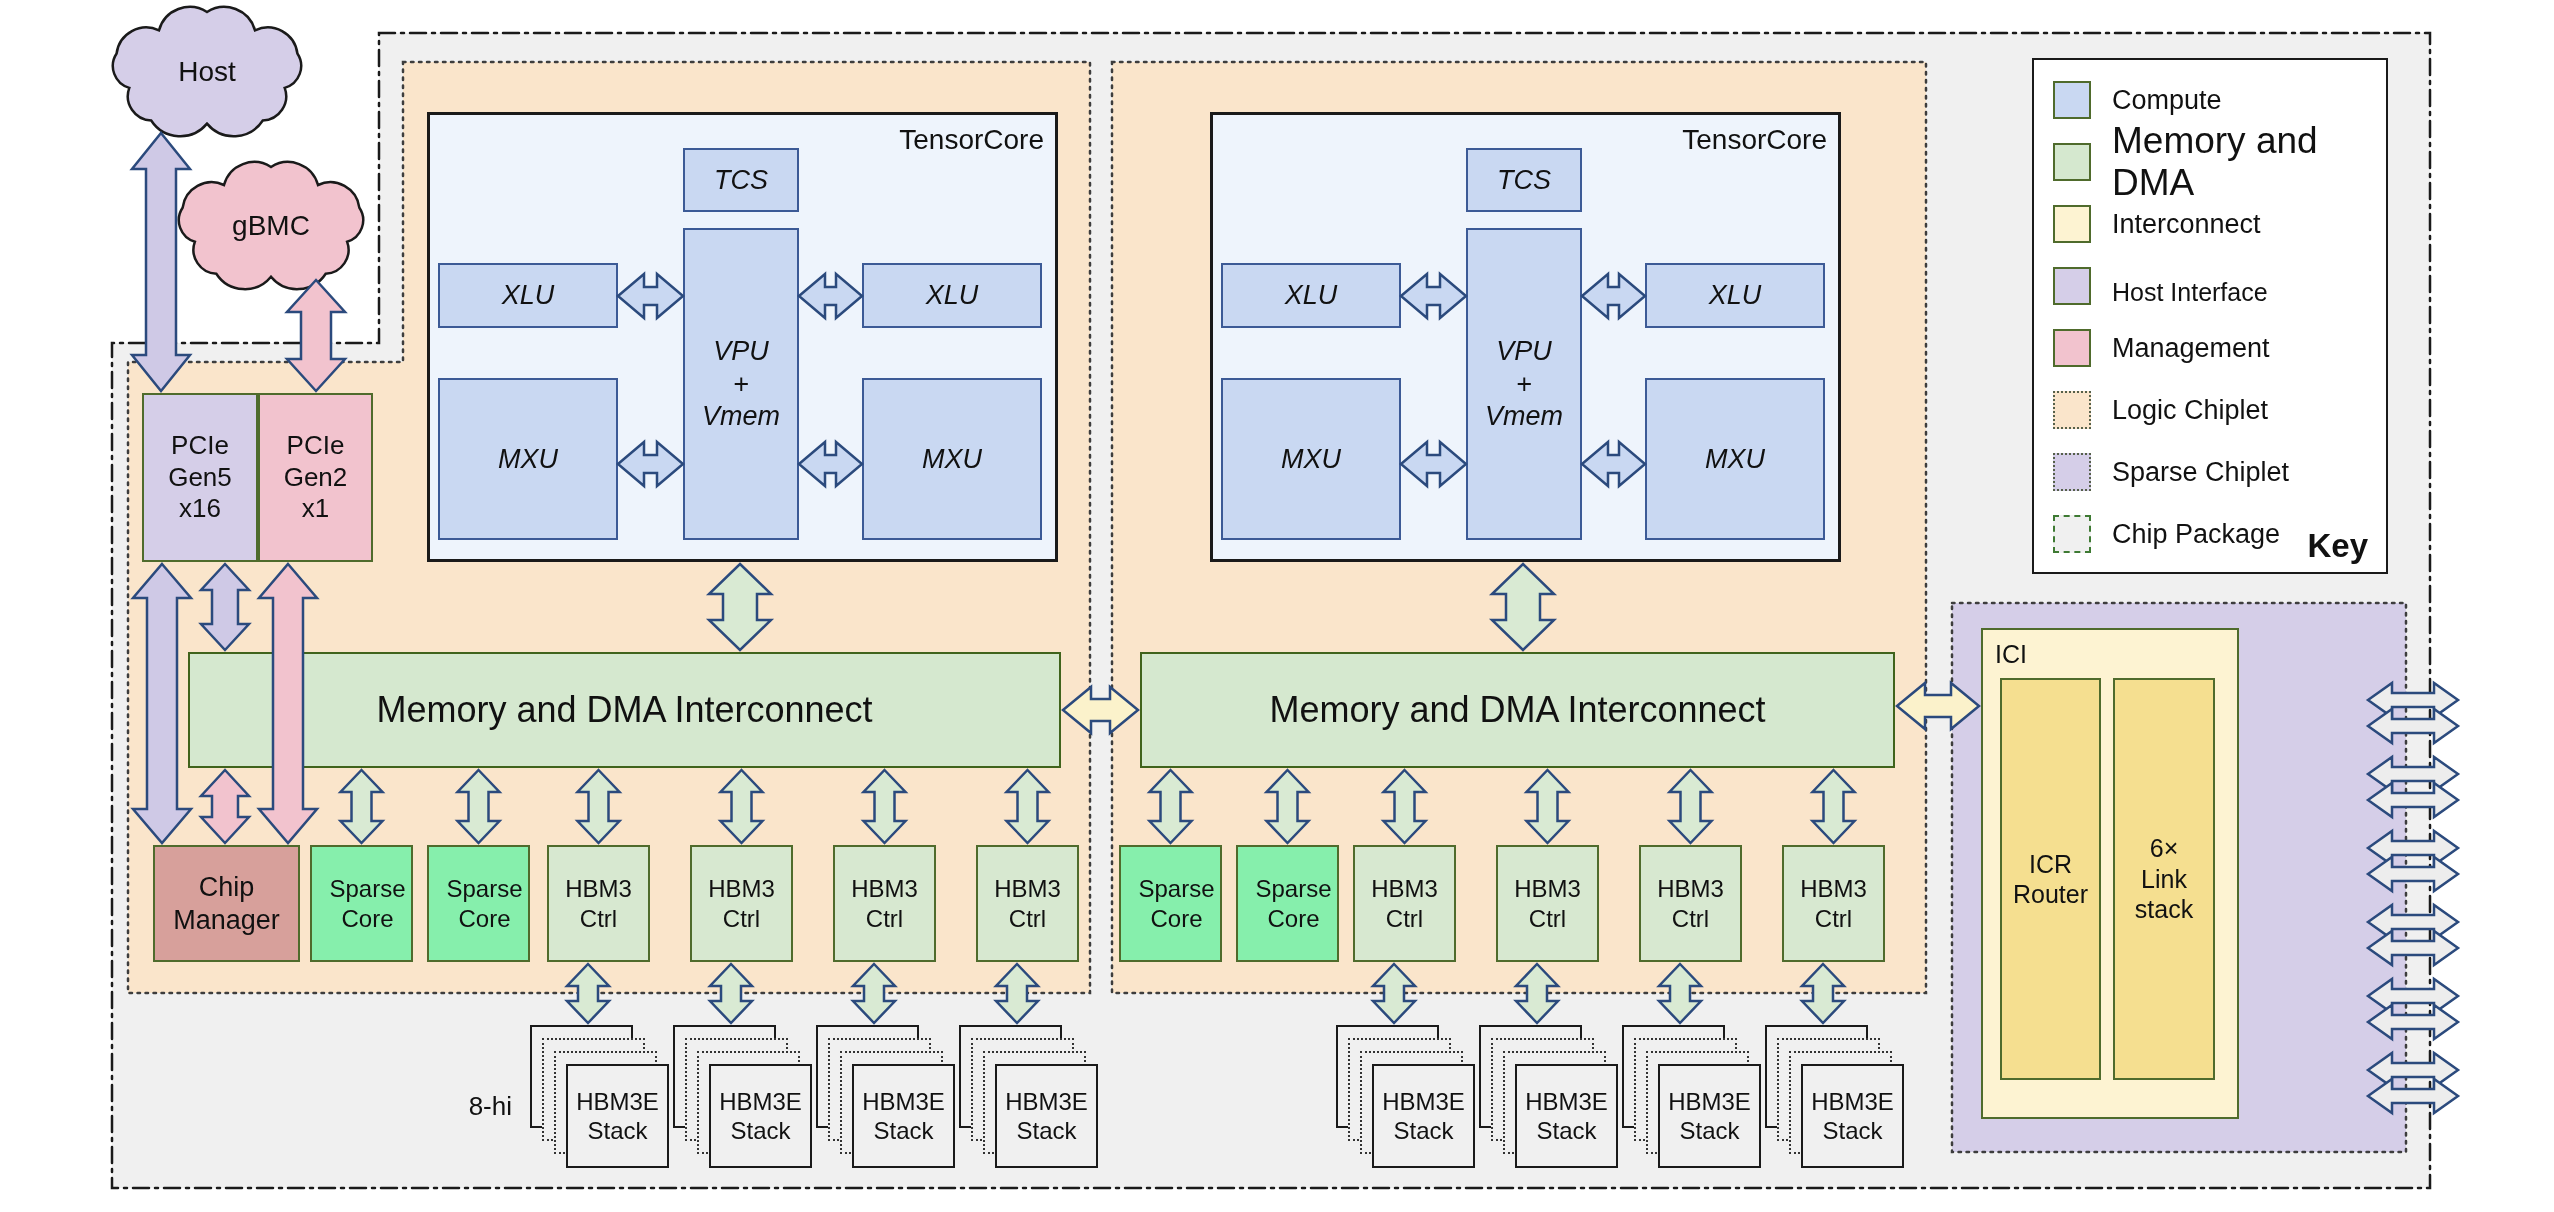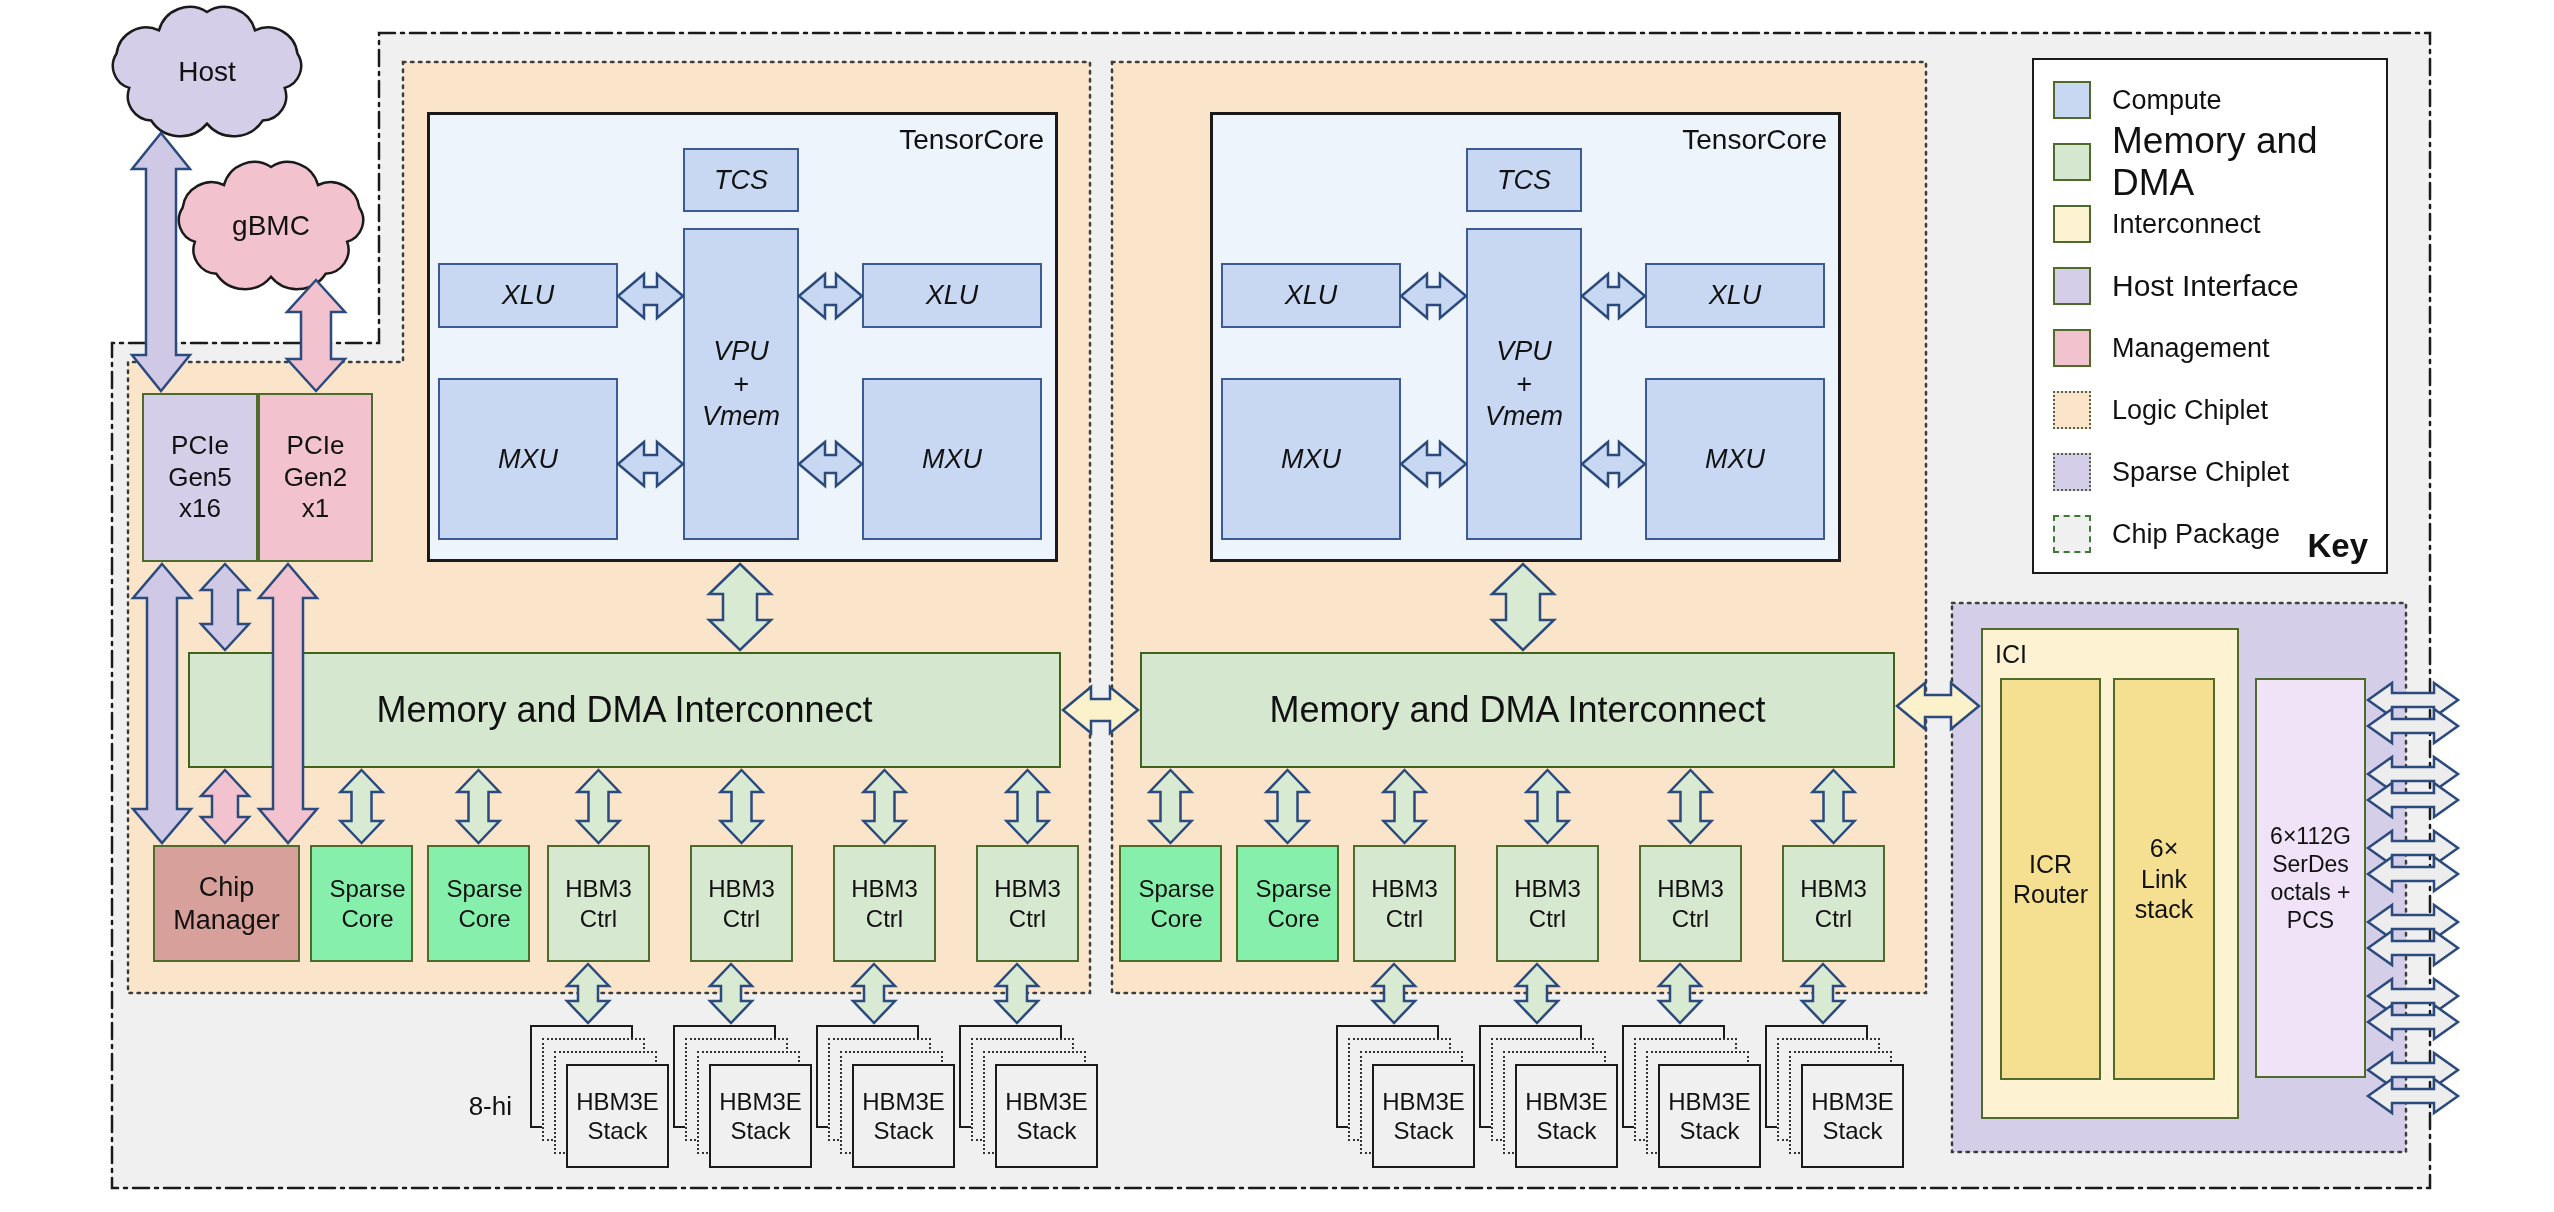--- a/index.html
+++ b/index.html
@@ -134,33 +134,29 @@
       <div class="box stacksolid" style="left: 1801px; top: 1064px; width: 103px; height: 104px; font-size: 24px;">HBM3E
 Stack</div>
       <div class="lbl right" style="left: 408px; top: 1088px; width: 104px; height: 36px; font-size: 26px;">8-hi</div>
       <div class="box icibox" style="left: 1981px; top: 628px; width: 258px; height: 491px;"></div>
       <div class="lbl" style="left: 1995px; top: 638px; width: 70px; height: 32px; font-size: 25px;">ICI</div>
       <div class="box yellowbox" style="left: 2000px; top: 678px; width: 101px; height: 402px; font-size: 25px;">ICR
 Router</div>
       <div class="box yellowbox" style="left: 2113px; top: 678px; width: 102px; height: 402px; font-size: 25px;">6×
 Link
 stack</div>
-      <div class="box serdesbox" style="left: 2255px; top: 678px; width: 111px; height: 400px; font-size: 23px;">6×112G
-SerDes
-octals +
-PCS</div>
       <div class="box legendframe" style="left: 2032px; top: 58px; width: 356px; height: 516px;"></div>
       <div class="box" style="left: 2053px; top: 81px; width: 38px; height: 38px; background: rgb(201, 216, 242); border: 2.5px solid rgb(79, 107, 44);"></div>
       <div class="lbl" style="left: 2112px; top: 82px; width: 262px; height: 36px; font-size: 27px;">Compute</div>
       <div class="box" style="left: 2053px; top: 143px; width: 38px; height: 38px; background: rgb(213, 232, 207); border: 2.5px solid rgb(79, 107, 44);"></div>
       <div class="lbl" style="left: 2112px; top: 144px; width: 262px; height: 36px; font-size: 37px;">Memory and DMA</div>
       <div class="box" style="left: 2053px; top: 205px; width: 38px; height: 38px; background: rgb(253, 243, 210); border: 2.5px solid rgb(79, 107, 44);"></div>
       <div class="lbl" style="left: 2112px; top: 206px; width: 262px; height: 36px; font-size: 27px;">Interconnect</div>
       <div class="box" style="left: 2053px; top: 267px; width: 38px; height: 38px; background: rgb(213, 206, 232); border: 2.5px solid rgb(79, 107, 44);"></div>
-      <div class="lbl" style="left: 2112px; top: 268px; width: 262px; height: 36px; font-size: 30px;">Host Interface</div>
+      <div class="lbl" style="left: 2112px; top: 274px; width: 262px; height: 36px; font-size: 25px;">Host Interface</div>
       <div class="box" style="left: 2053px; top: 329px; width: 38px; height: 38px; background: rgb(242, 195, 206); border: 2.5px solid rgb(79, 107, 44);"></div>
       <div class="lbl" style="left: 2112px; top: 330px; width: 262px; height: 36px; font-size: 27px;">Management</div>
       <div class="box" style="left: 2053px; top: 391px; width: 38px; height: 38px; background: rgb(250, 229, 203); border: 2.5px dotted rgb(85, 96, 74);"></div>
       <div class="lbl" style="left: 2112px; top: 392px; width: 262px; height: 36px; font-size: 27px;">Logic Chiplet</div>
       <div class="box" style="left: 2053px; top: 453px; width: 38px; height: 38px; background: rgb(213, 206, 232); border: 2.5px dotted rgb(85, 96, 74);"></div>
       <div class="lbl" style="left: 2112px; top: 454px; width: 262px; height: 36px; font-size: 27px;">Sparse Chiplet</div>
       <div class="box" style="left: 2053px; top: 515px; width: 38px; height: 38px; background: rgb(240, 240, 240); border: 2.5px dashed rgb(62, 122, 51);"></div>
       <div class="lbl" style="left: 2112px; top: 516px; width: 262px; height: 36px; font-size: 27px;">Chip Package</div>
       <div class="lbl right key" style="left: 2238px; top: 526px; width: 130px; height: 40px; font-size: 33px;">Key</div>
     </div>

